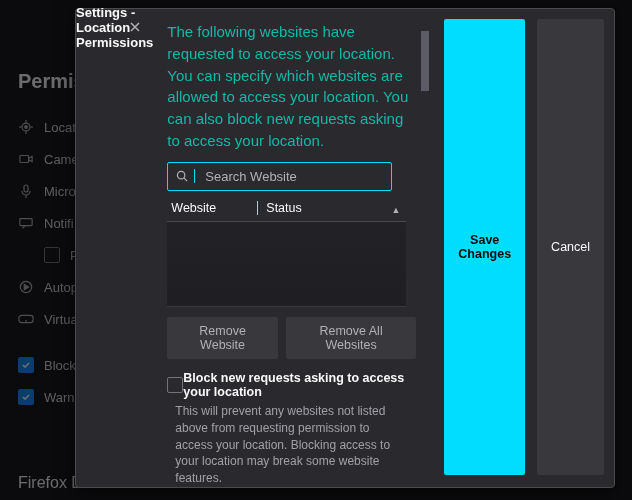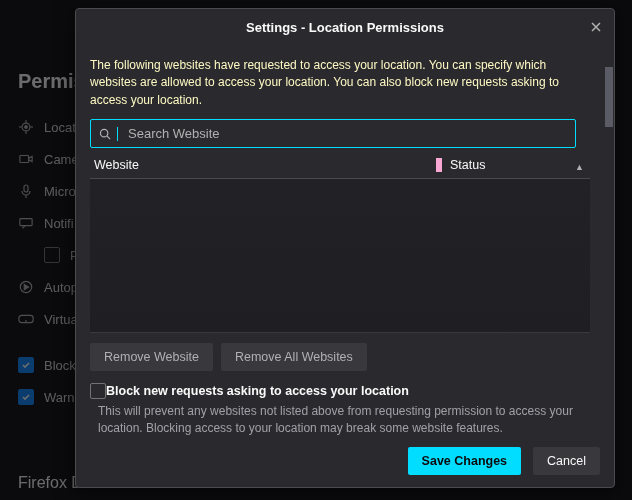--- a/index.html
+++ b/index.html
@@ -6,38 +6,38 @@
   .bg{position:absolute;inset:0;padding:0 0 0 18px;box-sizing:border-box;color:#b1b1b3}
   .bg-heading{font-size:20px;font-weight:600;color:#f9f9fa;margin:70px 0 18px}
   .bg-row{display:flex;align-items:center;gap:10px;height:32px;color:#d7d7db}
   .bg-row .ico{width:16px;display:flex;justify-content:center;color:#b1b1b3}
   .bg-row.indent{padding-left:26px}
   .bg-check{width:14px;height:14px;border:1px solid #737373;border-radius:2px;display:inline-flex;align-items:center;justify-content:center;flex:0 0 14px}
   .bg-check.on{background:#0a84ff;border-color:#0a84ff;color:#fff}
   .bg-footer{position:absolute;bottom:8px;left:18px;font-size:16px;color:#f9f9fa}
 
   .overlay{position:absolute;inset:0;background:rgba(12,12,13,.6)}
-  .dialog{position:absolute;left:75px;top:8px;width:538px;height:478px;background:#2a2a2e;border:1px solid #4a4a4f;border-radius:4px;box-shadow:0 4px 20px rgba(0,0,0,.6);display:flex;flex-direction:column}
+  .dialog{position:absolute;left:75px;top:8px;width:538px;height:478px;background:#2a2a2e;border:1px solid #4a4a4f;border-radius:4px;box-shadow:0 4px 20px rgba(0,0,0,.6);display:flex;flex-direction:row}
   .titlebar{height:36px;display:flex;align-items:center;justify-content:center;position:relative;border-bottom:0}
   .titlebar .title{color:#f9f9fa;font-size:13px;font-weight:600}
   .titlebar .close{position:absolute;right:6px;top:6px;width:24px;height:24px;display:flex;align-items:center;justify-content:center;color:#b1b1b3;border-radius:2px}
   .body{padding:6px 14px 0 14px;flex:1;display:flex;flex-direction:column;min-height:0;position:relative}
   .scrollbar{position:absolute;right:0;top:0;width:10px;height:100%;background:#2a2a2e}
   .scrollbar .track{position:absolute;right:1px;top:22px;width:8px;height:60px;background:#5b5b66;border-radius:0}
-  .desc{color:#fef9c3;line-height:1.45;margin:6px 8px 10px 0;font-size:12px}
+  .desc{color:#14b8a6;line-height:1.45;margin:6px 8px 10px 0;font-size:15px}
 
   .search{display:flex;align-items:center;gap:6px;border:1px solid #00ddff;border-radius:2px;padding:5px 8px;margin-right:24px;background:#2a2a2e}
   .search .mag{color:#b1b1b3;display:flex}
   .search input{flex:1;background:transparent;border:none;outline:none;color:#f9f9fa;font-size:13px}
   .search input::placeholder{color:#b1b1b3}
   .caret{width:1px;height:14px;background:#00ddff;margin-right:2px}
 
   .table-head{display:flex;margin:10px 10px 0 0;border-bottom:1px solid #4a4a4f;padding:0 0 6px 4px}
   .col-website{flex:1;color:#f9f9fa;font-size:12.5px}
-  .col-status{width:140px;border-left:6px solid #f9a8d4;padding-left:8px;color:#f9f9fa;font-size:12.5px;display:flex;align-items:flex-end;justify-content:space-between}
+  .col-status{width:140px;border-left:1px solid #f9a8d4;padding-left:8px;color:#f9f9fa;font-size:12.5px;display:flex;align-items:flex-end;justify-content:space-between}
   .col-status .tri{font-size:9px;color:#b1b1b3;margin-right:6px}
   .table-body{flex:1;min-height:0;margin-right:10px;background:linear-gradient(#222226,#1f1f23);border-bottom:1px solid #38383d}
 
   .row-btns{display:flex;gap:8px;margin:10px 0 10px}
   .btn{background:#38383d;color:#b1b1b3;border:none;border-radius:2px;padding:7px 14px;font-size:12.5px}
 
   .block-row{display:flex;align-items:center;margin-top:2px}
   .check{width:14px;height:14px;border:1px solid #737373;border-radius:2px;flex:0 0 14px}
   .block-label{color:#f9f9fa;font-size:12.5px;font-weight:600}
   .block-desc{color:#a0a0a6;font-size:12px;line-height:1.4;margin:4px 10px 0 8px}

